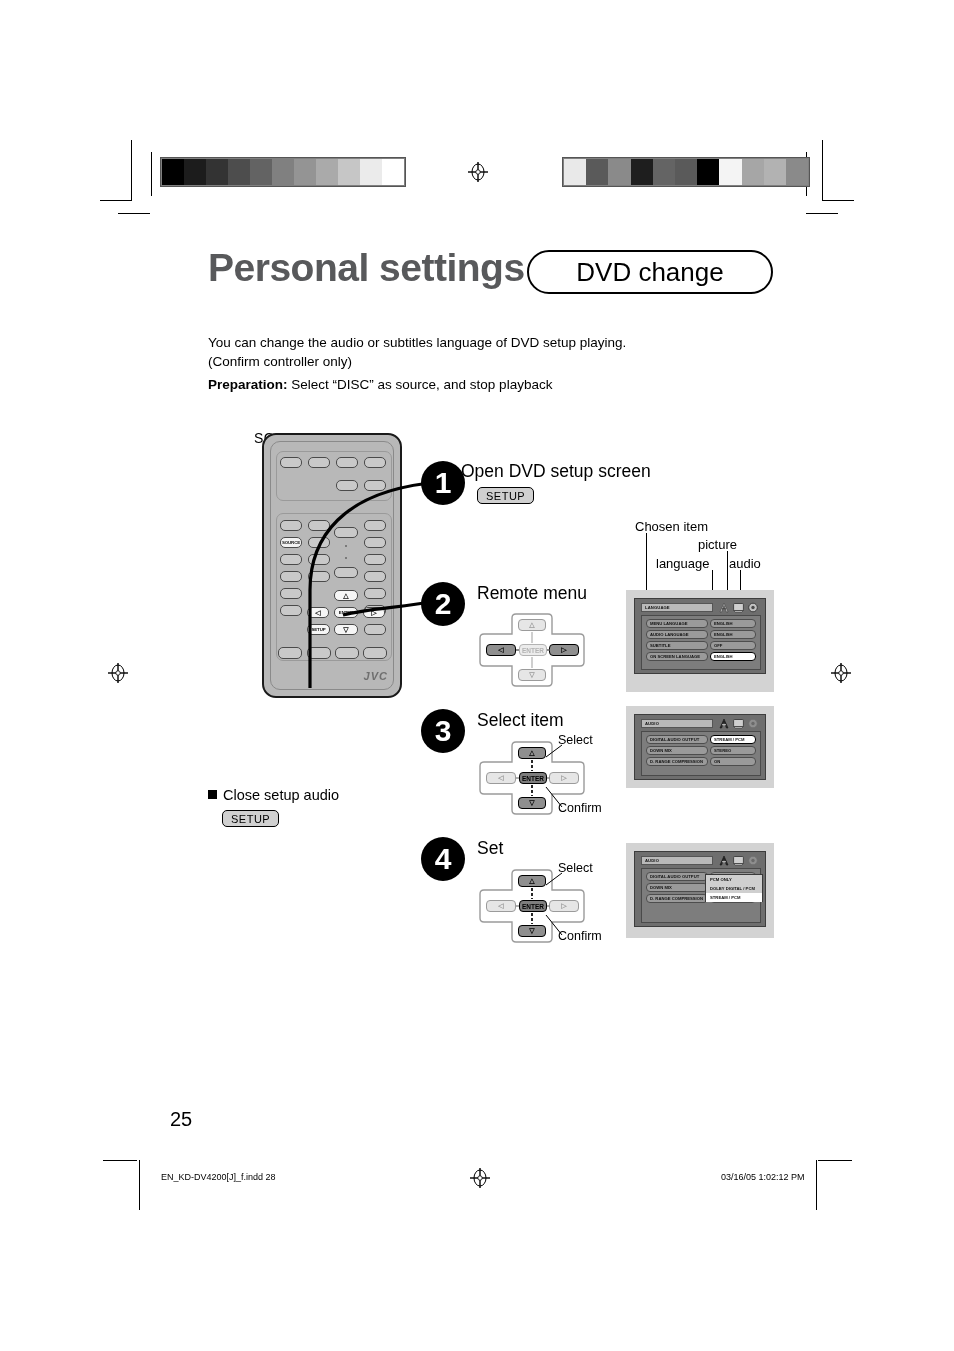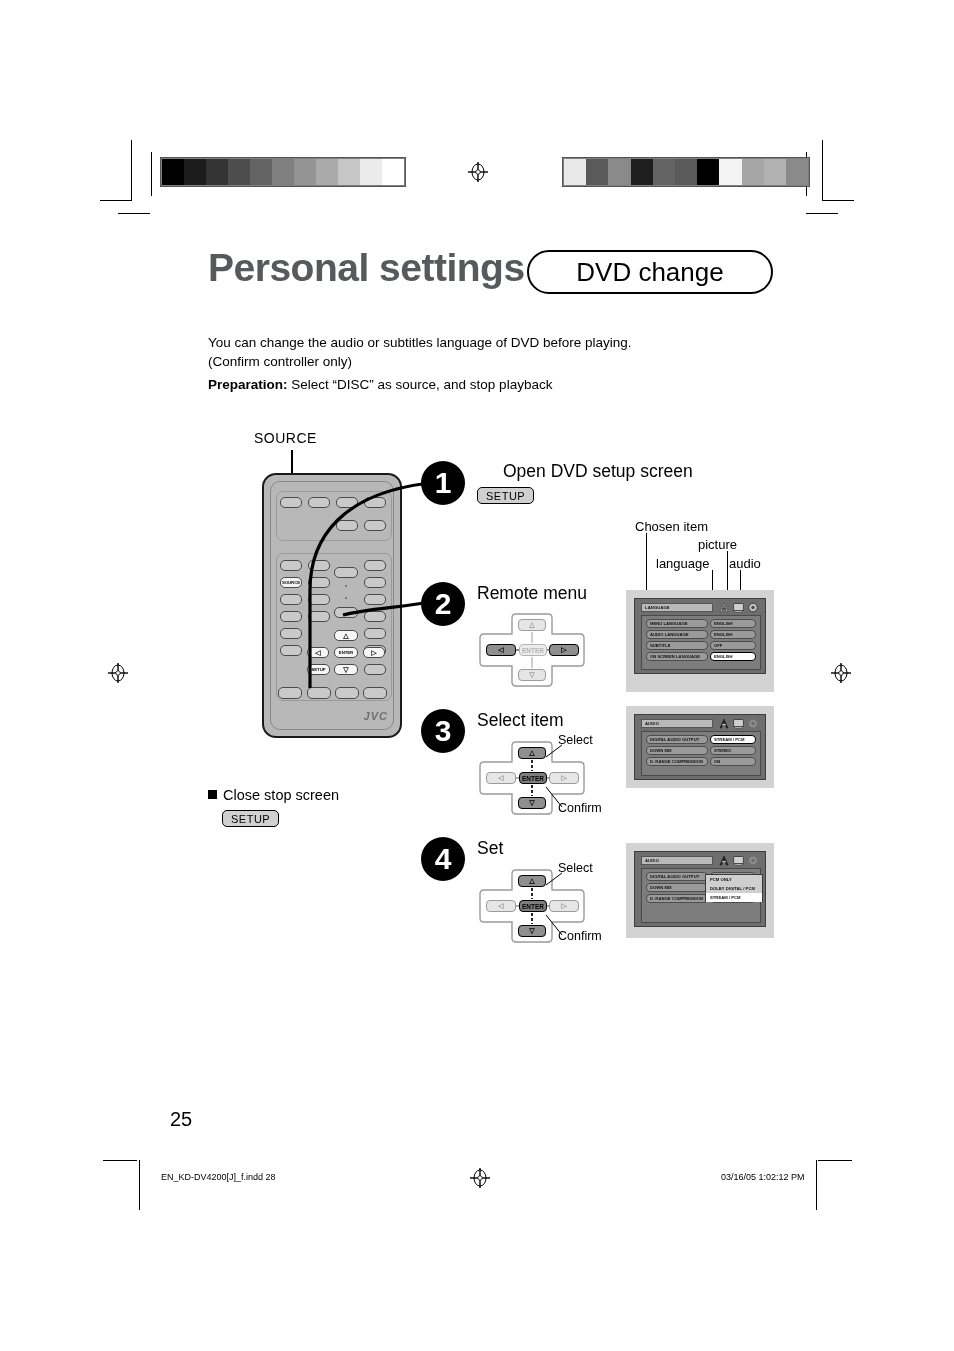--- a/index.html
+++ b/index.html
@@ -34,21 +34,21 @@
     box-sizing:border-box;
   }
   .title-pill span{font-size:26px;color:#000;}
 
   
   .intro{position:absolute;left:208px;font-size:13.5px;color:#000;line-height:19px;white-space:nowrap;}
   .prep{position:absolute;left:208px;top:377px;font-size:13.5px;white-space:nowrap;}
   .prep b{font-weight:bold;}
 
   
-  .remote-wrap{position:absolute;left:252px;top:448px;width:160px;height:300px;}
+  .remote-wrap{position:absolute;left:252px;top:408px;width:160px;height:300px;}
   .src-label{position:absolute;left:254px;top:430px;font-size:14px;letter-spacing:0.5px;}
   .callout-line{position:absolute;background:#000;}
 
   .remote-body{
     position:absolute;left:10px;top:25px;width:140px;height:265px;
     background:#b8b8b8;border:2px solid #1a1a1a;border-radius:14px;box-sizing:border-box;
   }
   .remote-inner{
     position:absolute;left:6px;top:6px;right:6px;bottom:6px;
     border:1px solid #8a8a8a;border-radius:10px;box-sizing:border-box;
@@ -212,21 +212,21 @@
     <line x1="0" y1="10" x2="20" y2="10" stroke="#000" stroke-width="1.4"></line>
     <circle cx="10" cy="10" r="2.2" fill="#fff" stroke="#000" stroke-width="0.8"></circle>
   </svg>
 </div>
 
 <div class="page-title">Personal settings</div>
 <div class="title-pill">
   <span>DVD change</span>
 </div>
 
-<div class="intro" style="top:333px;">You can change the audio or subtitles language of DVD before playing.</div>
+<div class="intro" style="top:333px;">You can change the audio or subtitles language of DVD setup playing.</div>
 <div class="intro" style="top:352px;">(Confirm controller only)</div>
 <div class="prep">
   <b>Preparation:</b><span> Select “DISC” as source, and stop playback</span>
 </div>
 
 <div class="src-label">SOURCE</div>
 <div class="callout-line" style="left:291px;top:450px;width:1.5px;height:114px;"></div>
 
 <div class="remote-wrap">
   <div class="remote-body">
@@ -282,21 +282,21 @@
     <div class="jvc">JVC</div>
   </div>
 </div>
 
 <svg class="abs" style="left:250px;top:440px;width:200px;height:300px;overflow:visible;">
   <path d="M 60 248 L 60 150 C 60 100, 90 50, 190 42" fill="none" stroke="#000" stroke-width="3.2"></path>
   <path d="M 93 175 C 120 168, 150 168, 192 160" fill="none" stroke="#000" stroke-width="3.2"></path>
 </svg>
 
 <div class="stepnum" style="left:421px;top:461px;">1</div>
-<div class="steptitle" style="left:503px;top:461px;">Open DVD setup screen</div>
+<div class="steptitle" style="left:461px;top:461px;">Open DVD setup screen</div>
 <div class="keybadge" style="left:477px;top:487px;">SETUP</div>
 
 <div class="sidelabel" style="left:635px;top:519px;font-size:13px;">Chosen item</div>
 <div class="sidelabel" style="left:698px;top:537px;font-size:13px;">picture</div>
 <div class="sidelabel" style="left:656px;top:556px;font-size:13px;">language</div>
 <div class="sidelabel" style="left:729px;top:556px;font-size:13px;">audio</div>
 
 <div class="leader" style="left:646px;top:533px;width:1.2px;height:70px;"></div>
 <div class="leader" style="left:712px;top:570px;width:1.2px;height:32px;"></div>
 <div class="leader" style="left:727px;top:551px;width:1.2px;height:50px;"></div>
@@ -416,21 +416,21 @@
       <div class="osd-val" style="width:46px;">STEREO</div>
     </div>
     <div class="osd-row" style="left:4px;top:25px;">
       <div class="osd-key" style="width:62px;">D. RANGE COMPRESSION</div>
       <div class="osd-val" style="width:46px;">ON</div>
     </div>
   </div>
 </div>
 
 <div class="bullet" style="left:208px;top:790px;"></div>
-<div class="closelbl" style="left:223px;top:787px;">Close stop screen</div>
+<div class="closelbl" style="left:223px;top:787px;">Close setup audio</div>
 <div class="keybadge" style="left:222px;top:810px;">SETUP</div>
 
 <div class="stepnum" style="left:421px;top:837px;">4</div>
 <div class="steptitle" style="left:477px;top:838px;">Set</div>
 
 <div class="dpad" style="left:478px;top:868px;">
   <div class="cross">
     <svg width="108" height="76" viewBox="0 0 108 76">
       <path d="M38 2 L70 2 Q74 2 74 6 L74 22 L102 22 Q106 22 106 26 L106 50 Q106 54 102 54 L74 54 L74 70 Q74 74 70 74 L38 74 Q34 74 34 70 L34 54 L6 54 Q2 54 2 50 L2 26 Q2 22 6 22 L34 22 L34 6 Q34 2 38 2 Z" fill="none" stroke="#9b9b9b" stroke-width="1.4"></path>
     </svg>

